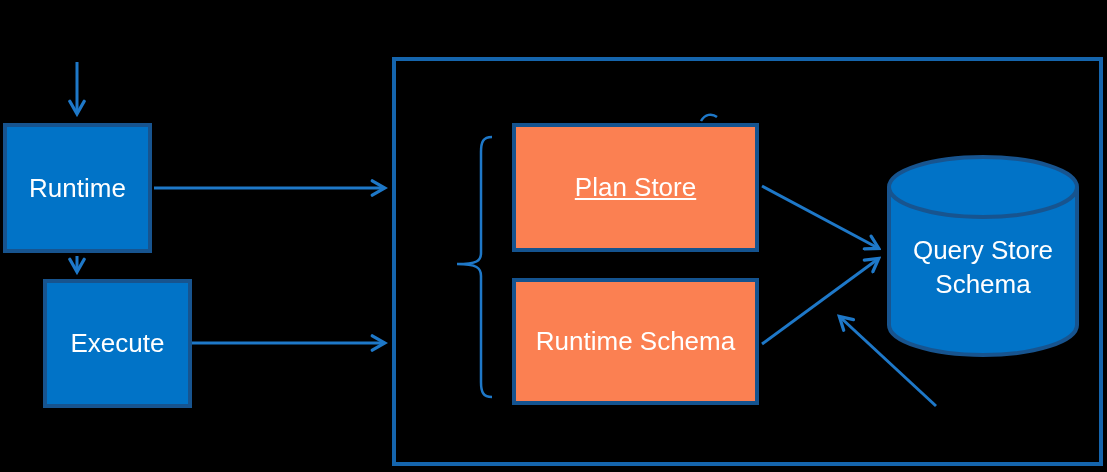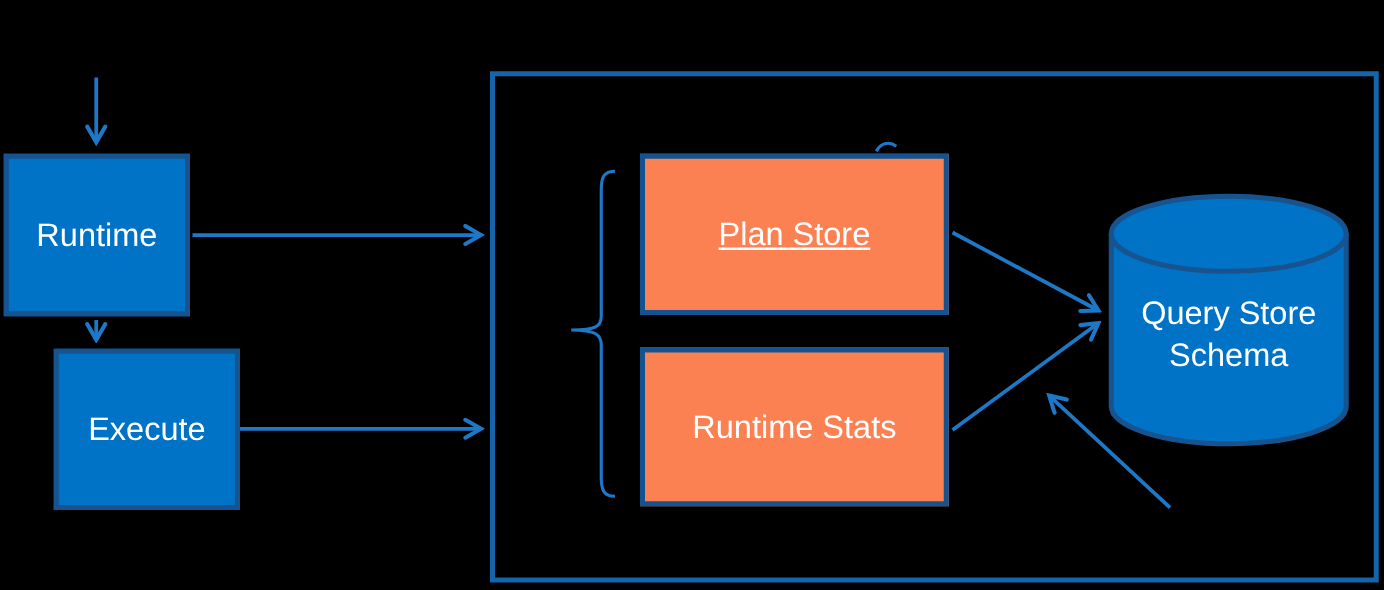--- a/index.html
+++ b/index.html
@@ -96,18 +96,18 @@
 
   <div class="node node-blue execute">
     <span>Execute</span>
   </div>
 
   <div class="node node-orange planstore">
     <span>Plan Store</span>
   </div>
 
   <div class="node node-orange runtimestats">
-    <span>Runtime Stats</span>
+    <span>Runtime Schema</span>
   </div>
 
   <div class="cyl-label">Query Store Schema</div>
 
 </div>
 
 </body></html>

